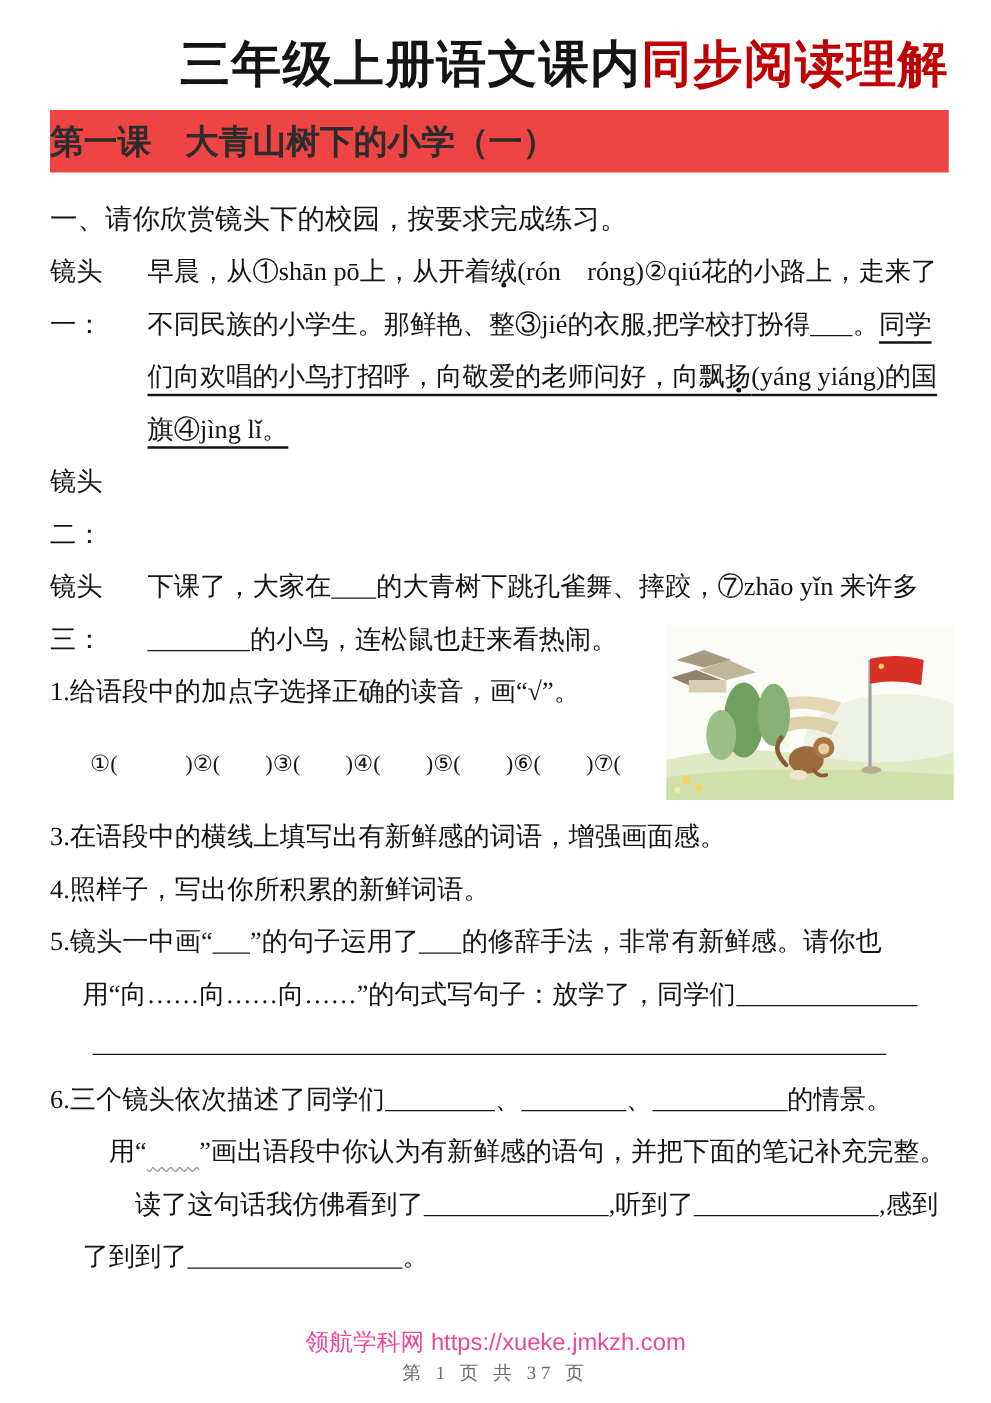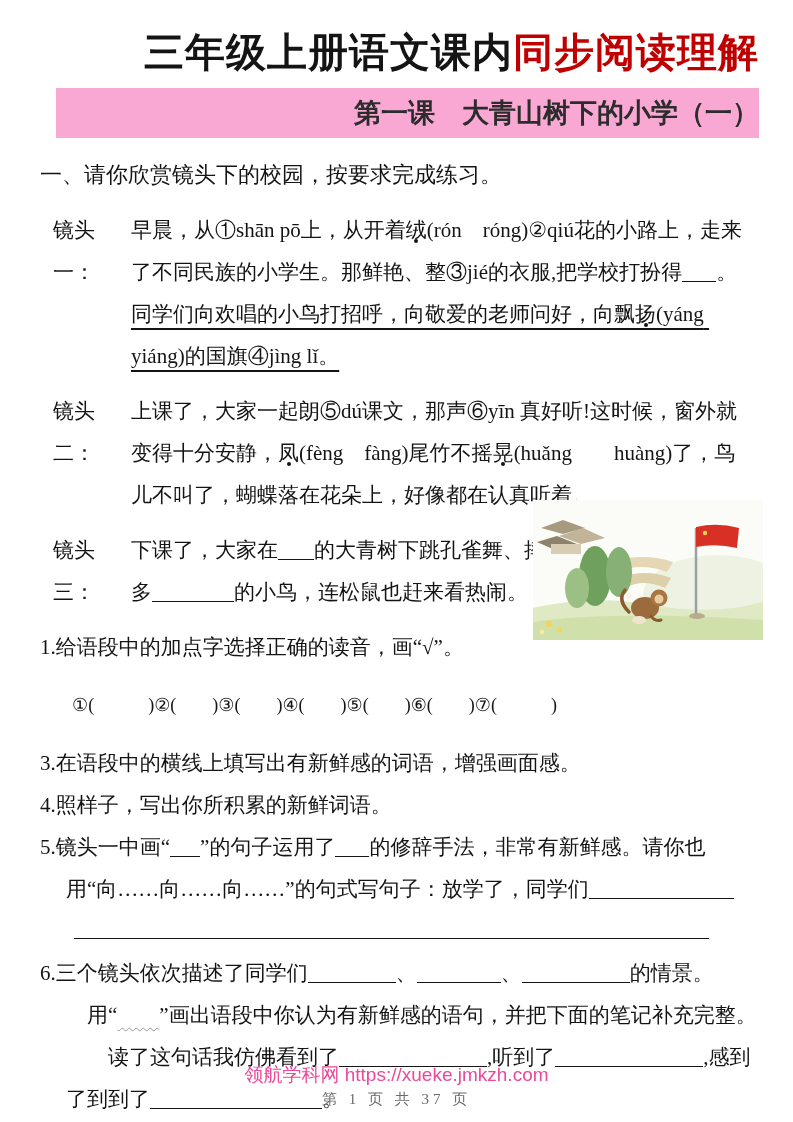--- a/index.html
+++ b/index.html
@@ -8,27 +8,27 @@
     font-family:"Liberation Serif","DejaVu Serif",serif;color:#141414;
   }
   .page{position:relative;box-sizing:border-box;width:793px;height:1122px;
         padding:14px 34px 0 40px;}
   
   .title{margin:12px 0 10px;text-align:right;
          font-family:"Liberation Sans","DejaVu Sans",sans-serif;
          font-weight:bold;font-size:40px;line-height:1.3;letter-spacing:1px;}
   .t-red{color:#c00000;}
   
-  .banner{background:#f9a8d4;text-align:right;
+  .banner{background:#ef4444;text-align:left;
           font-family:"Liberation Sans","DejaVu Sans",sans-serif;
           font-weight:bold;font-size:27px;line-height:1.0;
-          padding:12px 0 11px;color:#2c2c2c;margin-left:16px;}
+          padding:12px 0 11px;color:#2c2c2c;}
   
   .intro{font-size:22px;line-height:42px;margin:16px 0 0;}
-  .lens{display:flex;font-size:21px;line-height:42px;margin:13px;}
+  .lens{display:flex;font-size:21px;line-height:42px;margin:0;}
   .lens-label{flex:0 0 78px;}
   .lens-body{flex:1;white-space:pre-wrap;}
   .q{font-size:21px;line-height:42px;margin:0;white-space:pre-wrap;
      padding-left:26px;text-indent:-26px;}
   .q2row{font-size:18px;line-height:42px;margin:16px;padding-left:16px;white-space:pre-wrap;}
   .qline{padding-left:34px;line-height:42px;margin:0;}
   
   .blank{display:inline-block;border-bottom:1.6px solid #141414;
          height:0.95em;vertical-align:-3px;}
   .u{text-decoration:underline;text-decoration-thickness:1.5px;text-underline-offset:7px;}
@@ -59,21 +59,20 @@
 
   <p class="intro">一、请你欣赏镜头下的校园，按要求完成练习。</p>
 
   <div class="lens">
     <span class="lens-label">镜头一：</span>
     <span class="lens-body"><span>早晨，从①shān pō上，从开着</span><span class="dot">绒</span><span>(rón　róng)②qiú花的小路上，走来了不同民族的小学生。那鲜艳、整③jié的衣服,把学校打扮得</span><span class="blank" style="width: 34px;"></span><span>。</span><span class="u">同学们向欢唱的小鸟打招呼，向敬爱的老师问好，向飘</span><span class="u dot">扬</span><span class="u">(yáng yiáng)的国旗④jìng lǐ。</span></span>
   </div>
 
   <div class="lens">
     <span class="lens-label">镜头二：</span>
-    <span class="lens-body"><span>上课了，大家一起朗⑤dú课文，那声⑥yīn 真好听!这时候，窗外就变得十分安静，</span><span class="dot">凤</span><span>(fèng　fàng)尾竹不摇</span><span class="dot">晃</span><span>(huǎng　　huàng)了，鸟儿不叫了，蝴蝶落在花朵上，好像都在认真听着。</span></span>
   </div>
 
   <div class="lens">
     <span class="lens-label">镜头三：</span>
     <span class="lens-body"><span>下课了，大家在</span><span class="blank" style="width: 36px;"></span><span>的大青树下跳孔雀舞、摔跤，⑦zhāo yǐn 来许多</span><span class="blank" style="width: 82px;"></span><span>的小鸟，连松鼠也赶来看热闹。</span></span>
   </div>
 
   <p class="q">1.给语段中的加点字选择正确的读音，画“√”。</p>
 
 

